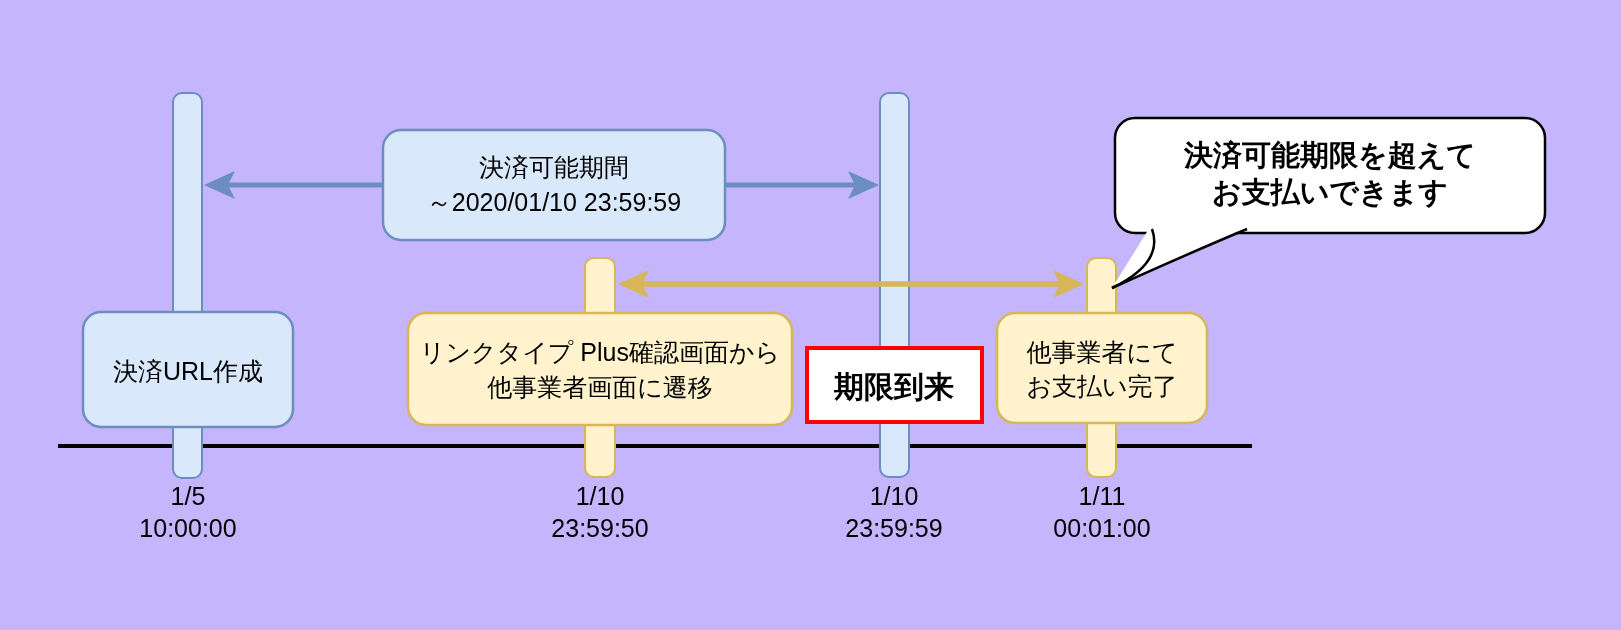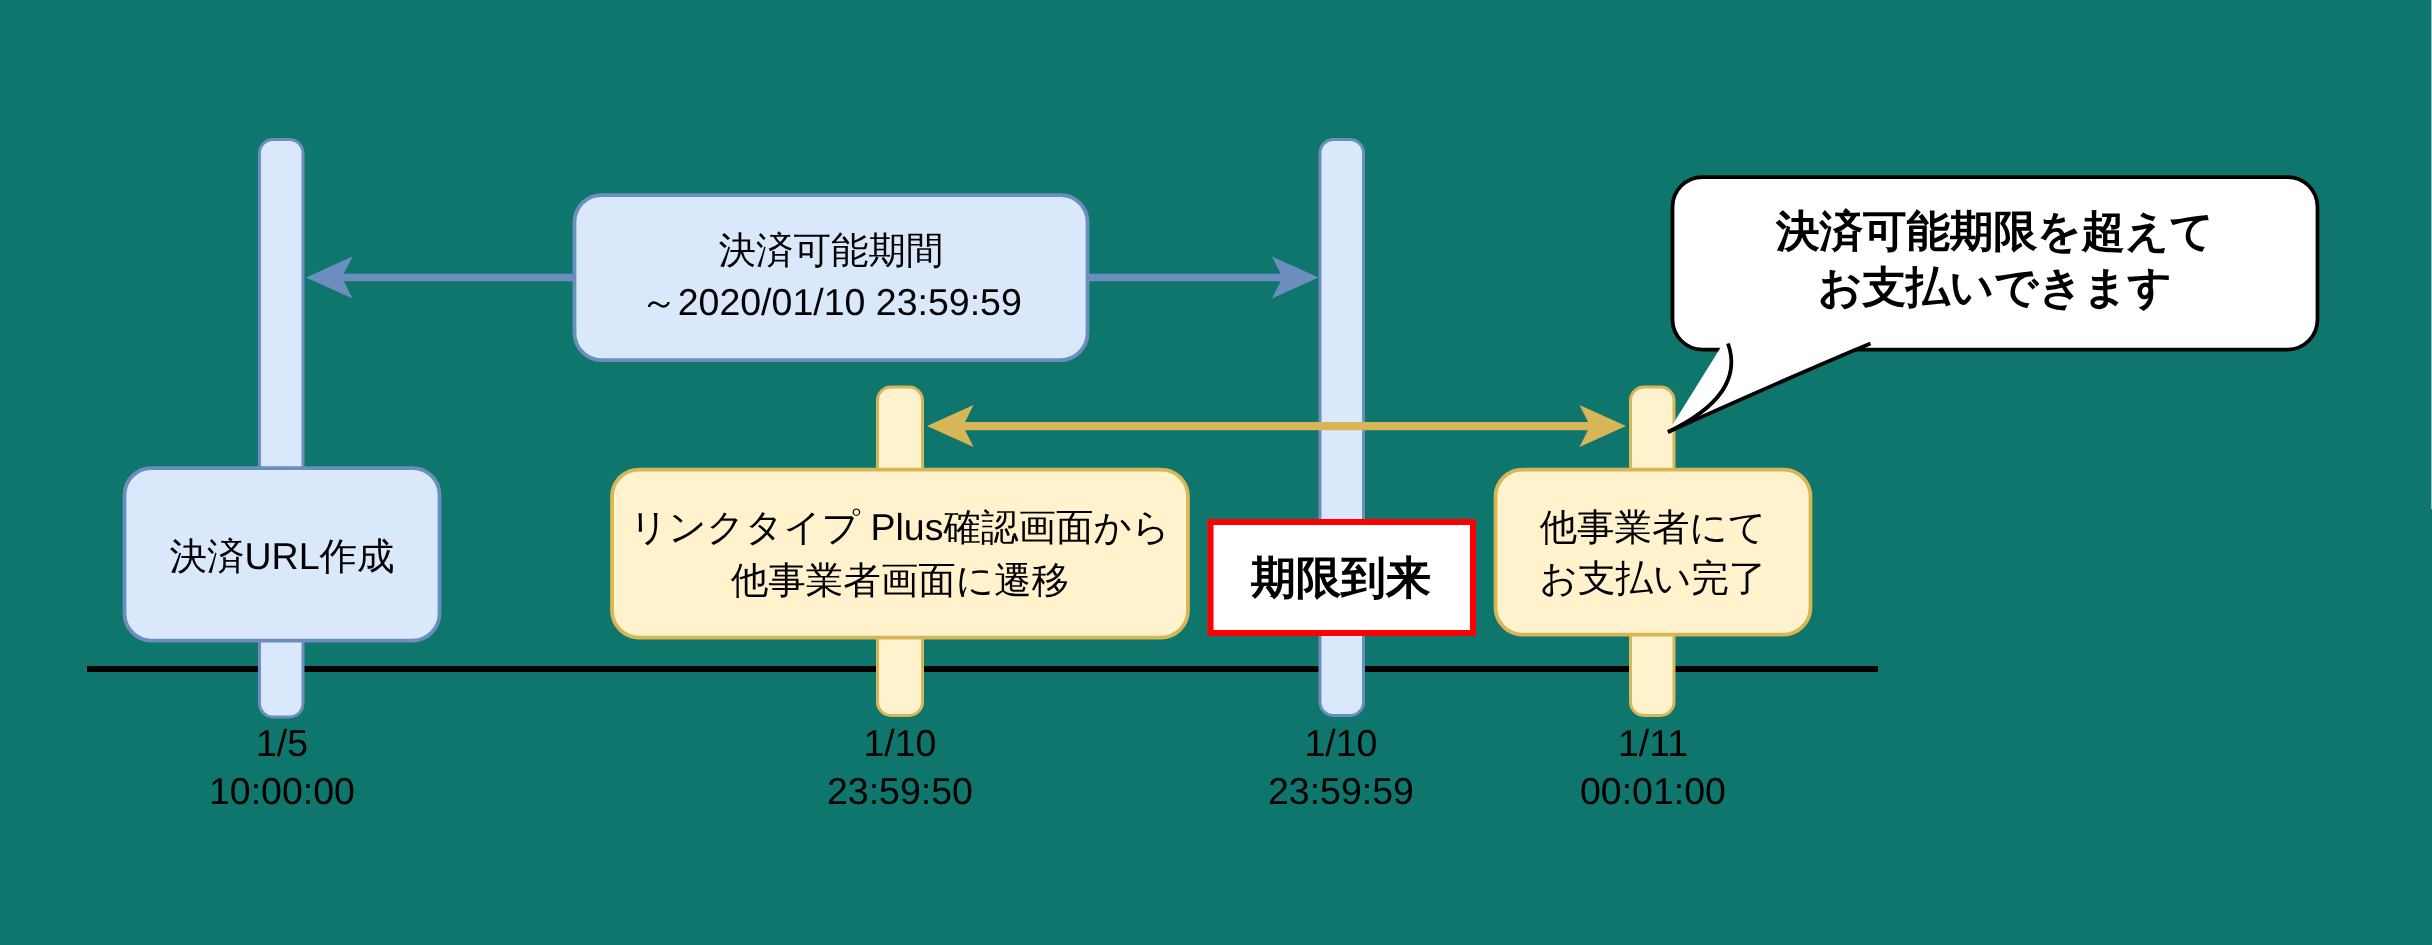--- a/index.html
+++ b/index.html
@@ -4,21 +4,21 @@
 <style>
   html, body {
     margin: 0;
     padding: 0;
     background: #ffffff;
   }
   .canvas {
     position: relative;
     width: 1621px;
     height: 630px;
-    background: #0f766e;
+    background: #c4b5fd;
     overflow: hidden;
     font-family: "Liberation Sans", "DejaVu Sans", sans-serif;
   }
   svg { display: block; }
   text {
     font-family: "Liberation Sans", "DejaVu Sans", sans-serif;
     fill: #000000;
   }
   .box-text   { font-size: 25px; }
   .axis-text  { font-size: 25px; }

